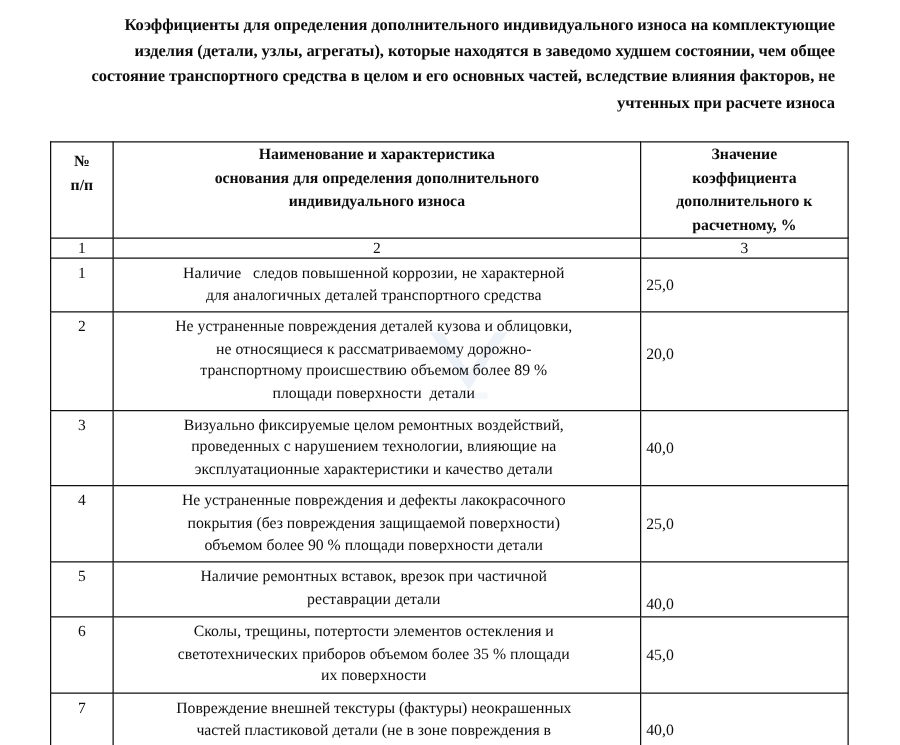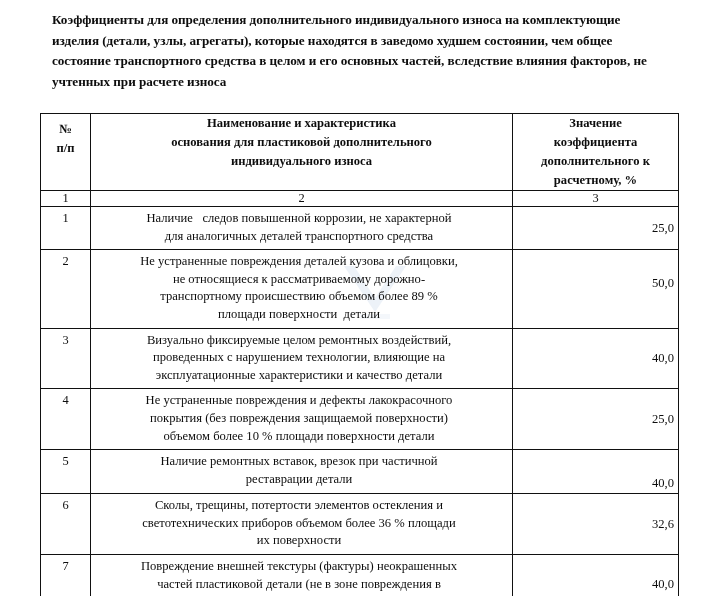--- a/index.html
+++ b/index.html
@@ -34,21 +34,21 @@
     z-index: 0;
     opacity: 0.55;
   }
 
   
   .doc-title {
     position: absolute;
     left: 52px;
     top: 10px;
     width: 616px;
-    text-align: left;
+    text-align: right;
     font-weight: bold;
     font-size: 13.2px;
     line-height: 20.6px;
     letter-spacing: -0.05px;
     z-index: 2;
   }
 
   
   .tbl-wrap {
     position: absolute;
@@ -100,21 +100,21 @@
     line-height: 17px;
     font-size: 12.4px;
   }
   .drow td.cell-desc {
     padding: 3px 6px 4px 1px;
     line-height: 17.6px;
     text-align: center;
     white-space: pre-wrap;
   }
   .drow td.cell-val {
-    text-align: right;
+    text-align: left;
     vertical-align: middle;
     font-size: 12.6px;
     padding: 2px 4px;
   }
   .drow td.cell-val.al-upper {
     vertical-align: top;
     padding-top: 26px;
   }
 </style>
 </head>
@@ -134,21 +134,21 @@
       <colgroup>
         <col class="c-num">
         <col class="c-desc">
         <col class="c-val">
       </colgroup>
       <tbody>
         <tr class="hdr">
           <td class="h-num" style="white-space:pre-line;">№
 п/п</td>
           <td class="h-desc" style="white-space:pre-line;">Наименование и характеристика
-основания для пластиковой дополнительного
+основания для определения дополнительного
 индивидуального износа</td>
           <td class="h-val" style="white-space:pre-line;margin-top:36px;">Значение
 коэффициента
 дополнительного к
 расчетному, %</td>
         </tr>
 
         <tr class="numrow">
           <td>1</td>
           <td>2</td>
@@ -161,52 +161,52 @@
 для аналогичных деталей транспортного средства</td>
           <td class="cell-val">25,0</td>
         </tr>
 
         <tr class="drow">
           <td class="cell-num">2</td>
           <td class="cell-desc">Не устраненные повреждения деталей кузова и облицовки,
 не относящиеся к рассматриваемому дорожно-
 транспортному происшествию объемом более 89 %
 площади поверхности  детали</td>
-          <td class="cell-val al-upper">50,0</td>
+          <td class="cell-val al-upper">20,0</td>
         </tr>
 
         <tr class="drow">
           <td class="cell-num">3</td>
           <td class="cell-desc">Визуально фиксируемые целом ремонтных воздействий,
 проведенных с нарушением технологии, влияющие на
 эксплуатационные характеристики и качество детали</td>
           <td class="cell-val">40,0</td>
         </tr>
 
         <tr class="drow">
           <td class="cell-num">4</td>
           <td class="cell-desc">Не устраненные повреждения и дефекты лакокрасочного
 покрытия (без повреждения защищаемой поверхности)
-объемом более 10 % площади поверхности детали</td>
+объемом более 90 % площади поверхности детали</td>
           <td class="cell-val">25,0</td>
         </tr>
 
         <tr class="drow">
           <td class="cell-num">5</td>
           <td class="cell-desc">Наличие ремонтных вставок, врезок при частичной
 реставрации детали</td>
           <td class="cell-val al-upper">40,0</td>
         </tr>
 
         <tr class="drow">
           <td class="cell-num">6</td>
           <td class="cell-desc">Сколы, трещины, потертости элементов остекления и
-светотехнических приборов объемом более 36 % площади
+светотехнических приборов объемом более 35 % площади
 их поверхности</td>
-          <td class="cell-val">32,6</td>
+          <td class="cell-val">45,0</td>
         </tr>
 
         <tr class="drow">
           <td class="cell-num">7</td>
           <td class="cell-desc">Повреждение внешней текстуры (фактуры) неокрашенных
 частей пластиковой детали (не в зоне повреждения в
 дорожно-транспортном происшествии)</td>
           <td class="cell-val">40,0</td>
         </tr>
       </tbody>

